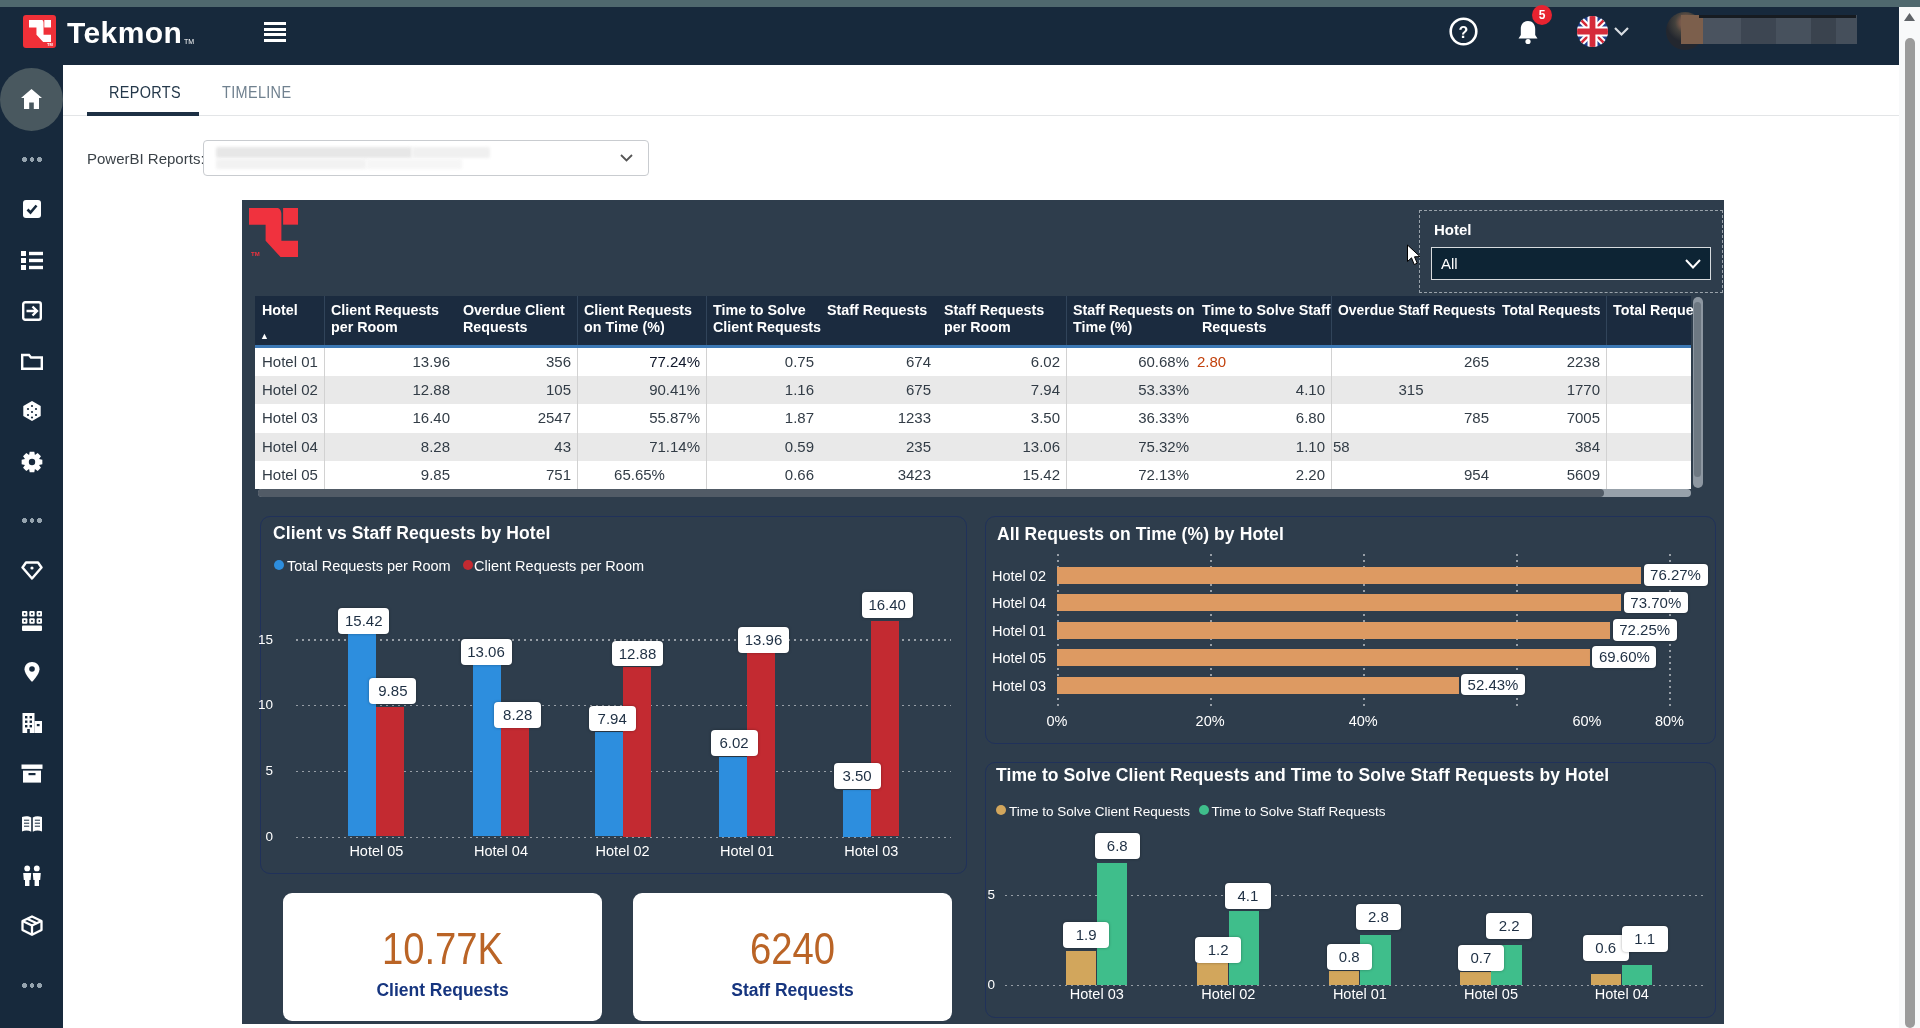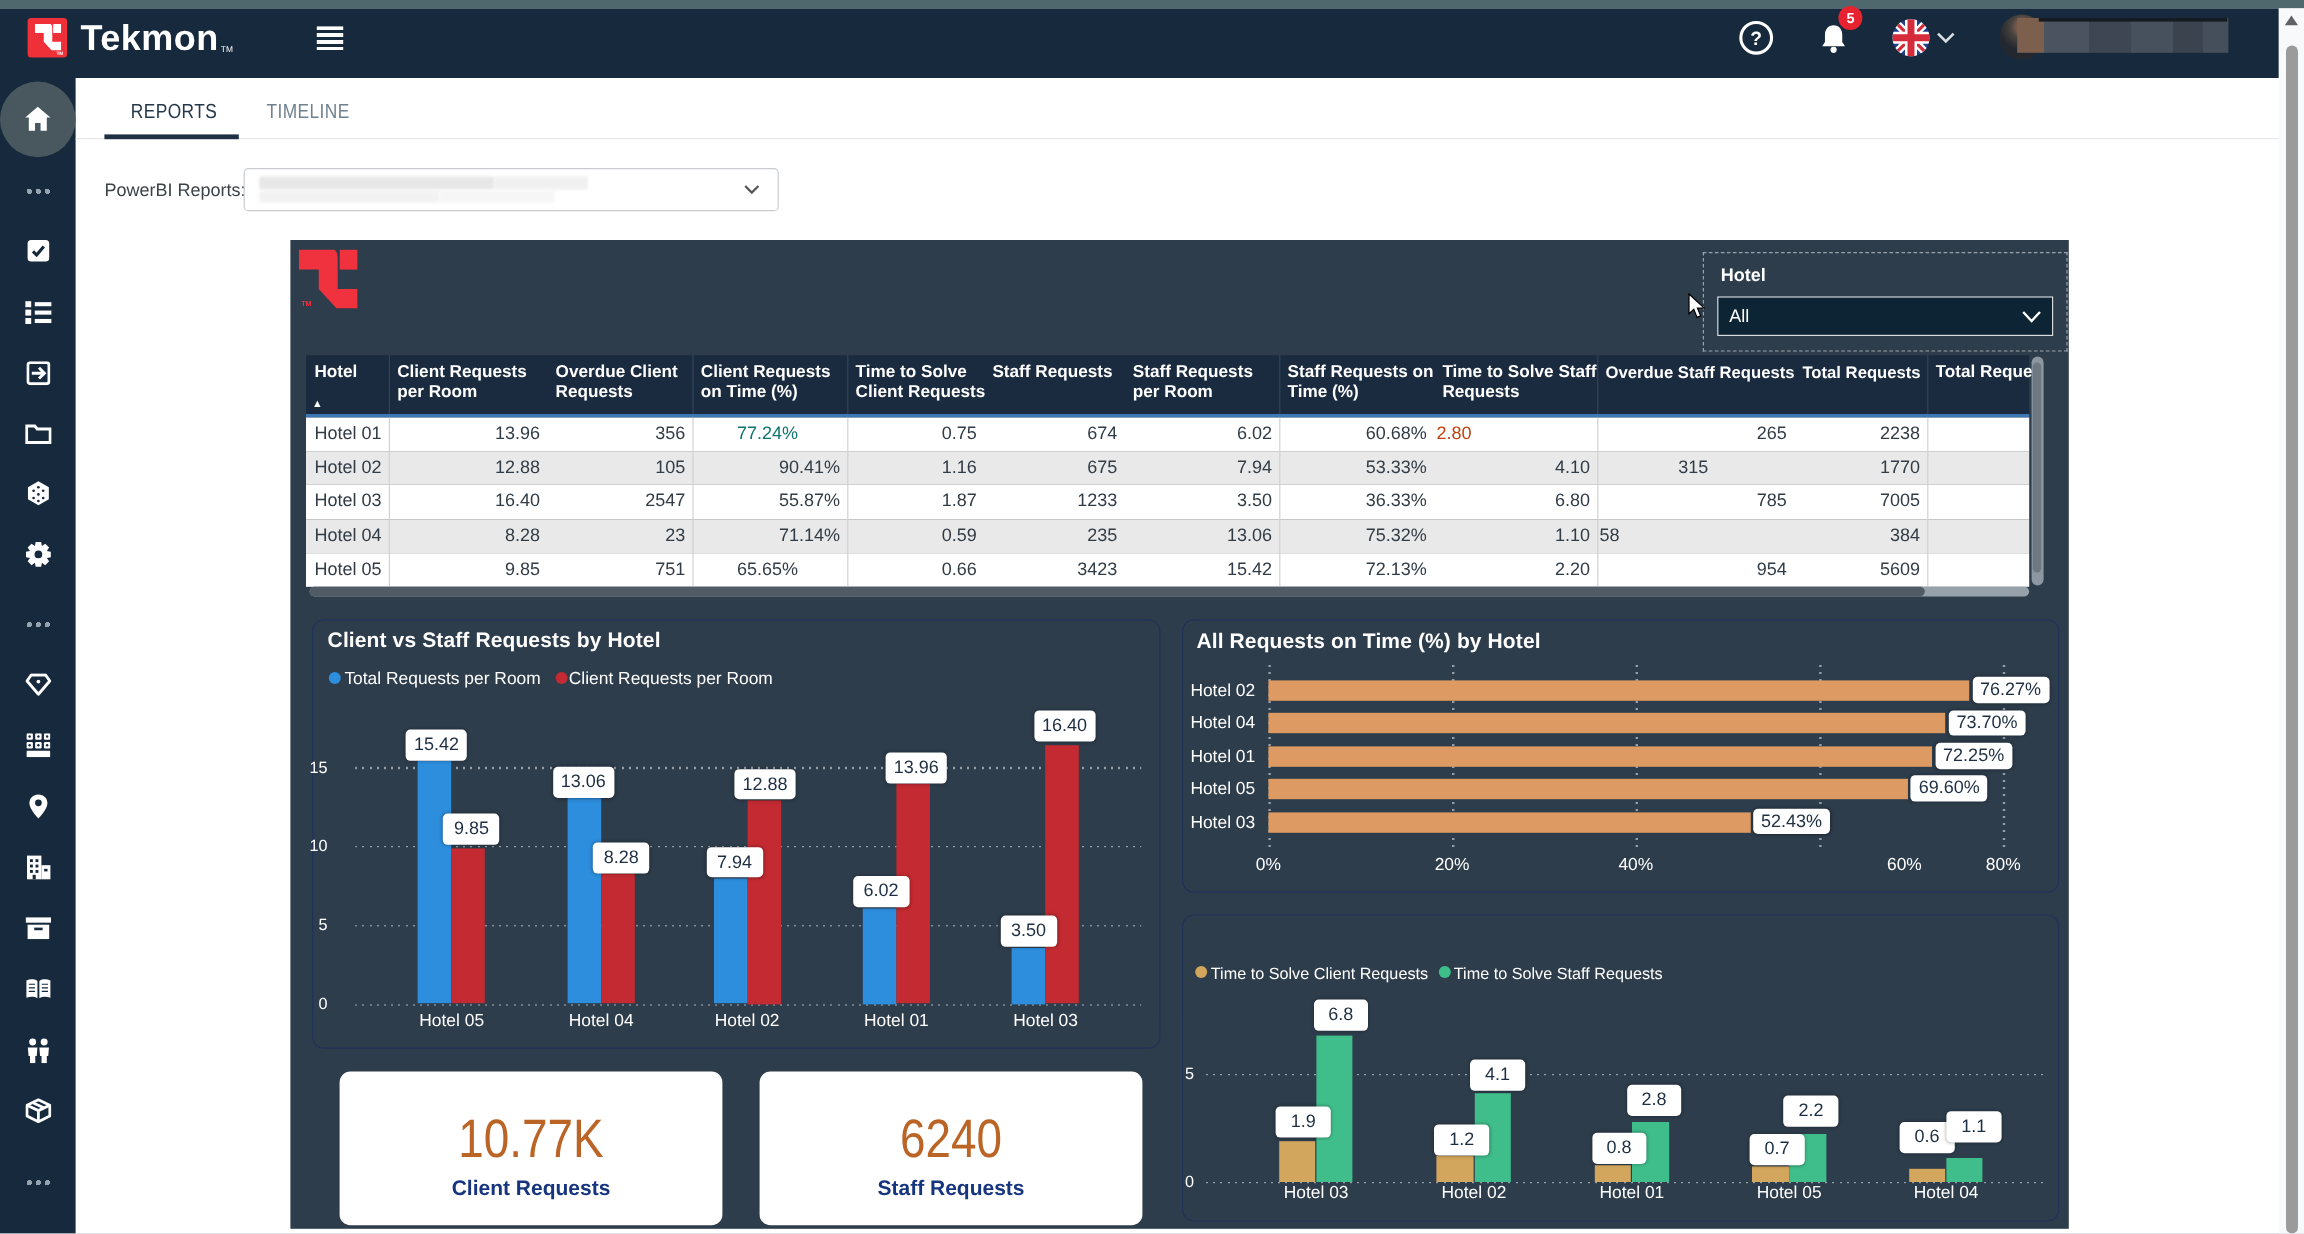--- a/index.html
+++ b/index.html
@@ -258,21 +258,21 @@
 <div class="hsep abs" style="left:577px"></div>
 <div class="hsep abs" style="left:706px"></div>
 <div class="hsep abs" style="left:1066px"></div>
 <div class="hsep abs" style="left:1331px"></div>
 <div class="hsep abs" style="left:1606px"></div>
 <div class="abs" id="tbl-blue"></div>
 <div class="trow abs" style="top:348.0px;background:#ffffff"></div>
 <div class="abs" style="left:262px;top:348.0px;width:60px;font-size:15px;color:#323c46;line-height:28.2px">Hotel 01</div>
 <div class="abs" style="left:326px;top:348.0px;width:124px;font-size:15px;color:#323c46;line-height:28.2px;text-align:right">13.96</div>
 <div class="abs" style="left:458px;top:348.0px;width:113px;font-size:15px;color:#323c46;line-height:28.2px;text-align:right">356</div>
-<div class="abs" style="left:579px;top:348.0px;width:121px;font-size:15px;color:#0f766e;line-height:28.2px;text-align:center">77.24%</div>
+<div class="abs" style="left:579px;top:348.0px;width:121px;font-size:15px;color:#0f172a;line-height:28.2px;text-align:right">77.24%</div>
 <div class="abs" style="left:708px;top:348.0px;width:106px;font-size:15px;color:#323c46;line-height:28.2px;text-align:right">0.75</div>
 <div class="abs" style="left:822px;top:348.0px;width:109px;font-size:15px;color:#323c46;line-height:28.2px;text-align:right">674</div>
 <div class="abs" style="left:939px;top:348.0px;width:121px;font-size:15px;color:#323c46;line-height:28.2px;text-align:right">6.02</div>
 <div class="abs" style="left:1068px;top:348.0px;width:121px;font-size:15px;color:#323c46;line-height:28.2px;text-align:right">60.68%</div>
 <div class="abs" style="left:1197px;top:348.0px;width:128px;font-size:15px;color:#c2410c;line-height:28.2px;">2.80</div>
 <div class="abs" style="left:1333px;top:348.0px;width:156px;font-size:15px;color:#323c46;line-height:28.2px;text-align:right">265</div>
 <div class="abs" style="left:1497px;top:348.0px;width:103px;font-size:15px;color:#323c46;line-height:28.2px;text-align:right">2238</div>
 <div class="trow abs" style="top:376.2px;background:#e9e9e9"></div>
 <div class="abs" style="left:262px;top:376.2px;width:60px;font-size:15px;color:#323c46;line-height:28.2px">Hotel 02</div>
 <div class="abs" style="left:326px;top:376.2px;width:124px;font-size:15px;color:#323c46;line-height:28.2px;text-align:right">12.88</div>
@@ -293,21 +293,21 @@
 <div class="abs" style="left:708px;top:404.4px;width:106px;font-size:15px;color:#323c46;line-height:28.2px;text-align:right">1.87</div>
 <div class="abs" style="left:822px;top:404.4px;width:109px;font-size:15px;color:#323c46;line-height:28.2px;text-align:right">1233</div>
 <div class="abs" style="left:939px;top:404.4px;width:121px;font-size:15px;color:#323c46;line-height:28.2px;text-align:right">3.50</div>
 <div class="abs" style="left:1068px;top:404.4px;width:121px;font-size:15px;color:#323c46;line-height:28.2px;text-align:right">36.33%</div>
 <div class="abs" style="left:1197px;top:404.4px;width:128px;font-size:15px;color:#323c46;line-height:28.2px;text-align:right">6.80</div>
 <div class="abs" style="left:1333px;top:404.4px;width:156px;font-size:15px;color:#323c46;line-height:28.2px;text-align:right">785</div>
 <div class="abs" style="left:1497px;top:404.4px;width:103px;font-size:15px;color:#323c46;line-height:28.2px;text-align:right">7005</div>
 <div class="trow abs" style="top:432.6px;background:#e9e9e9"></div>
 <div class="abs" style="left:262px;top:432.6px;width:60px;font-size:15px;color:#323c46;line-height:28.2px">Hotel 04</div>
 <div class="abs" style="left:326px;top:432.6px;width:124px;font-size:15px;color:#323c46;line-height:28.2px;text-align:right">8.28</div>
-<div class="abs" style="left:458px;top:432.6px;width:113px;font-size:15px;color:#323c46;line-height:28.2px;text-align:right">23</div>
+<div class="abs" style="left:458px;top:432.6px;width:113px;font-size:15px;color:#323c46;line-height:28.2px;text-align:right">43</div>
 <div class="abs" style="left:579px;top:432.6px;width:121px;font-size:15px;color:#323c46;line-height:28.2px;text-align:right">71.14%</div>
 <div class="abs" style="left:708px;top:432.6px;width:106px;font-size:15px;color:#323c46;line-height:28.2px;text-align:right">0.59</div>
 <div class="abs" style="left:822px;top:432.6px;width:109px;font-size:15px;color:#323c46;line-height:28.2px;text-align:right">235</div>
 <div class="abs" style="left:939px;top:432.6px;width:121px;font-size:15px;color:#323c46;line-height:28.2px;text-align:right">13.06</div>
 <div class="abs" style="left:1068px;top:432.6px;width:121px;font-size:15px;color:#323c46;line-height:28.2px;text-align:right">75.32%</div>
 <div class="abs" style="left:1197px;top:432.6px;width:128px;font-size:15px;color:#323c46;line-height:28.2px;text-align:right">1.10</div>
 <div class="abs" style="left:1333px;top:432.6px;width:156px;font-size:15px;color:#323c46;line-height:28.2px;text-align:left">58</div>
 <div class="abs" style="left:1497px;top:432.6px;width:103px;font-size:15px;color:#323c46;line-height:28.2px;text-align:right">384</div>
 <div class="trow abs" style="top:460.8px;background:#ffffff"></div>
 <div class="abs" style="left:262px;top:460.8px;width:60px;font-size:15px;color:#323c46;line-height:28.2px">Hotel 05</div>
@@ -391,20 +391,21 @@
 <div class="callout" style="left:1623.8px;top:591.8px;width:64px;height:21.5px;line-height:21.5px">73.70%</div>
 <div class="callout" style="left:1612.7px;top:619.0px;width:64px;height:21.5px;line-height:21.5px">72.25%</div>
 <div class="callout" style="left:1592.4px;top:646.3px;width:64px;height:21.5px;line-height:21.5px">69.60%</div>
 <div class="callout" style="left:1461.0px;top:673.9px;width:64px;height:21.5px;line-height:21.5px">52.43%</div>
 <div class="xlab" style="left:1027.0px;top:713px;width:60px">0%</div>
 <div class="xlab" style="left:1180.1px;top:713px;width:60px">20%</div>
 <div class="xlab" style="left:1333.2px;top:713px;width:60px">40%</div>
 <div class="xlab" style="left:1557px;top:713px;width:60px">60%</div>
 <div class="xlab" style="left:1639.4px;top:713px;width:60px">80%</div>
 <div class="card" style="left:985px;top:762px;width:731px;height:256px"></div>
+<div class="ttl" style="left:996px;top:765px">Time to Solve Client Requests and Time to Solve Staff Requests by Hotel</div>
 <div class="dot" style="left:996.3px;top:805.4px;background:#d2a65c"></div>
 <div class="wtxt" style="left:1009px;top:804px;font-size:13.5px">Time to Solve Client Requests</div>
 <div class="dot" style="left:1199.3px;top:805.4px;background:#3fbe8b"></div>
 <div class="wtxt" style="left:1211.5px;top:804px;font-size:13.5px">Time to Solve Staff Requests</div>
 <div class="grid-h" style="left:1005px;top:894.7px;width:700px"></div>
 <div class="ylab" style="left:975px;top:887.2px;width:20px">5</div>
 <div class="grid-h" style="left:1005px;top:984.9px;width:700px"></div>
 <div class="ylab" style="left:975px;top:977.4px;width:20px">0</div>
 <div class="bar" style="left:1066.2px;top:950.7px;width:30.3px;height:34.2px;background:#d2a65c"></div>
 <div class="bar" style="left:1097.2px;top:862.5px;width:30.3px;height:122.4px;background:#3fbe8b"></div>

